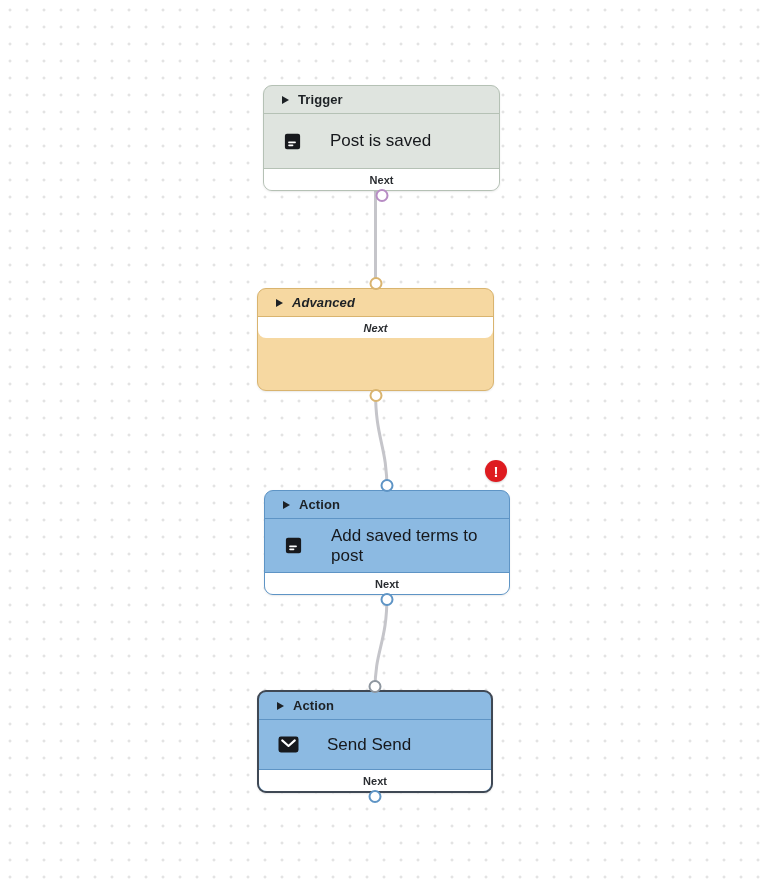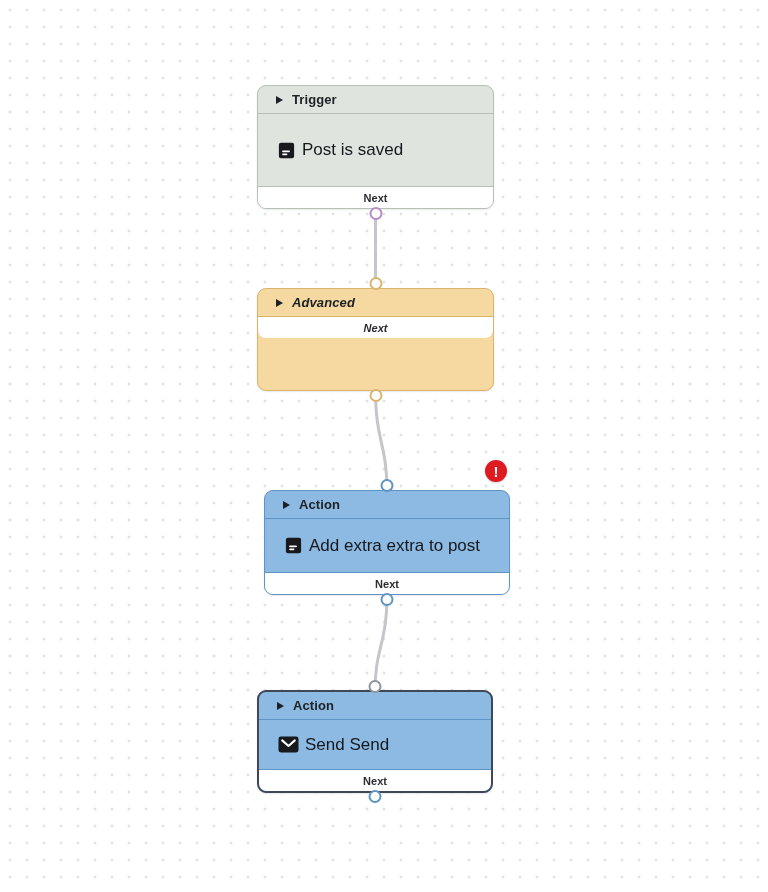--- a/index.html
+++ b/index.html
@@ -58,21 +58,21 @@
   .tri {
     width: 0; height: 0;
     border-left: 7px solid #1d2125;
     border-top: 4.5px solid transparent;
     border-bottom: 4.5px solid transparent;
   }
   .node-body {
     flex: 1 1 auto;
     display: flex;
     align-items: center;
-    gap: 6px;
+    gap: 28px;
     padding: 0 12px 0 19px;
     border-bottom: 1px solid var(--divider, var(--border));
     font-size: 17px;
     font-weight: 500;
     color: #16181c;
   }
   .node-body .body-icon { display: flex; align-items: center; }
   .node-footer {
     height: 21px;
     flex: 0 0 21px;
@@ -113,21 +113,21 @@
     display: flex;
     align-items: center;
     justify-content: center;
     font-size: 15px;
     font-weight: 700;
     line-height: 1;
     box-shadow: 0 1px 2px rgba(0,0,0,0.18);
     z-index: 4;
   }
   
-  #node-0 { left: 257px; top: 85px;  width: 237px; height: 124px; }
+  #node-0 { left: 263px; top: 85px;  width: 237px; height: 106px; }
   #node-1 { left: 257px; top: 288px; width: 237px; height: 103px; font-style: italic; }
   #node-2 { left: 264px; top: 490px; width: 246px; height: 105px; }
   #node-3 { left: 257px; top: 690px; width: 236px; height: 103px; }
 </style>
 </head>
 <body>
 
 <div class="canvas">
 
   <svg class="edges" viewBox="0 0 768 892">
@@ -175,21 +175,21 @@
       <span>Action</span>
     </div>
     <div class="node-body">
       <span class="body-icon">
         <svg width="19" height="19" viewBox="0 0 20 20">
           <path d="M4.2 1.8 h11.6 a2.2 2.2 0 0 1 2.2 2.2 v12 a2.2 2.2 0 0 1 -2.2 2.2 h-11.6 a2.2 2.2 0 0 1 -2.2 -2.2 v-12 a2.2 2.2 0 0 1 2.2 -2.2 z" fill="#17191d"></path>
           <rect x="5.4" y="10.1" width="8.2" height="1.7" rx="0.85" fill="#ffffff"></rect>
           <rect x="5.4" y="13.2" width="5.6" height="1.7" rx="0.85" fill="#ffffff"></rect>
         </svg>
       </span>
-      <span>Add extra extra to post</span>
+      <span>Add saved terms to post</span>
     </div>
     <div class="node-footer">
       <span>Next</span>
     </div>
     <span class="port port-in" style="border-color: rgb(94, 148, 197);"></span>
     <span class="port port-out" style="border-color: rgb(94, 148, 197);"></span>
     <span class="error-badge" style="background: rgb(222, 27, 32);">
       <span>!</span>
     </span>
   </div>

